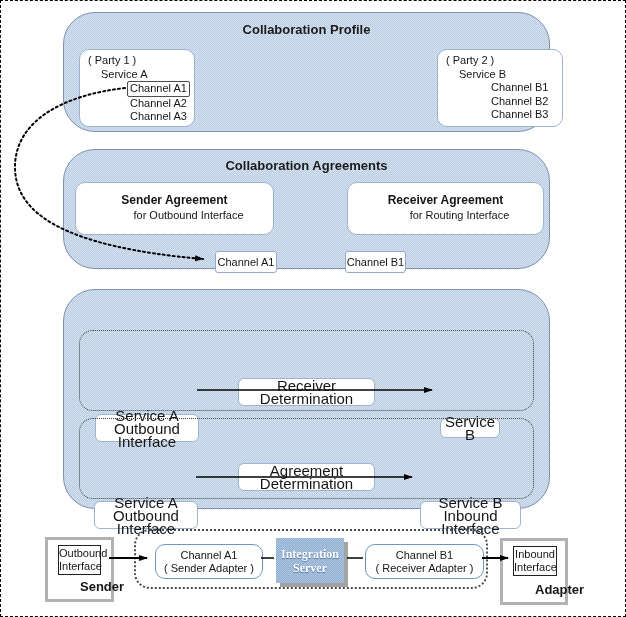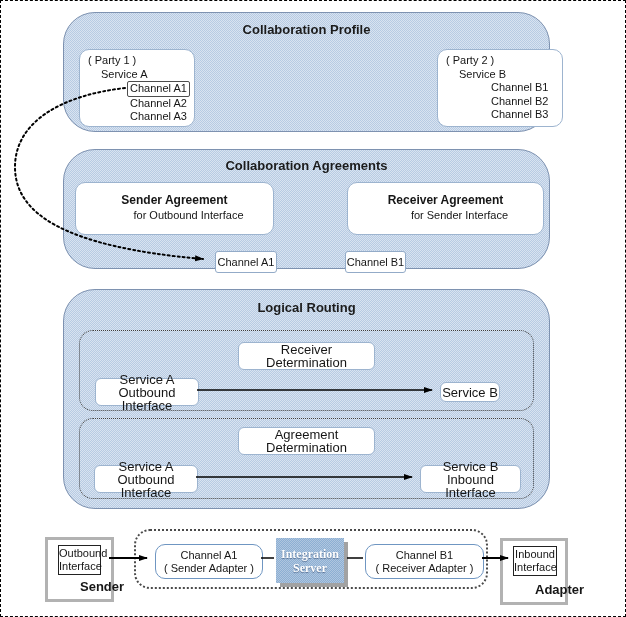--- a/index.html
+++ b/index.html
@@ -22,22 +22,22 @@
            padding:0 2px;margin:0 0 0 -3px;border-radius:2px;}
 
   .agr-title{font-size:12px;font-weight:bold;text-align:center;margin-top:10px;}
   .agr-sub{font-size:11px;text-align:center;margin-top:2px;padding-left:28px;}
 
   .chip{position:absolute;box-sizing:border-box;background:#fff;border:1px solid #93abc8;
         border-radius:3px;font-size:11px;text-align:center;line-height:20px;}
 
   .dotted-sub{position:absolute;box-sizing:border-box;border:1px dotted #3d3d3d;border-radius:14px;}
   .routebox{position:absolute;box-sizing:border-box;background:#fff;border:1px solid #9db4cf;
-            border-radius:6px;font-size:13px;text-align:center;
-            display:flex;flex-direction:column;justify-content:center;line-height:13px;}
+            border-radius:6px;font-size:15px;text-align:center;
+            display:flex;flex-direction:column;justify-content:center;line-height:13px;margin-top:36px;}
 
   .endp{position:absolute;box-sizing:border-box;background:#fff;border:3px solid #b2b2b2;}
   .endp-inner{position:absolute;box-sizing:border-box;background:#fff;border:1px solid #222;
               font-size:11px;line-height:13px;text-align:center;
               display:flex;flex-direction:column;justify-content:center;}
   .endp-label{position:absolute;left:0;right:0;bottom:5px;text-align:center;
               font-size:13px;font-weight:bold;padding-left:32px;}
 
   .dotted-wrap{position:absolute;box-sizing:border-box;border:2px dotted #4a4a4a;border-radius:16px;}
   .adapter{position:absolute;box-sizing:border-box;background:#fff;border:1px solid #6f96c2;
@@ -81,29 +81,28 @@
   <div class="panel dither" style="left:62px;top:148px;width:487px;height:120px;">
     <div class="panel-title" style="top:8px;">Collaboration Agreements</div>
 
     <div class="whitebox" style="left:11px;top:32px;width:199px;height:53px;">
       <div class="agr-title">Sender Agreement</div>
       <div class="agr-sub">for Outbound Interface</div>
     </div>
 
     <div class="whitebox" style="left:283px;top:32px;width:197px;height:53px;">
       <div class="agr-title">Receiver Agreement</div>
-      <div class="agr-sub">for Sender Interface</div>
+      <div class="agr-sub">for Routing Interface</div>
     </div>
 
     <div class="chip" style="left:151px;top:101px;width:62px;height:22px;">Channel A1</div>
     <div class="chip" style="left:281px;top:101px;width:61px;height:22px;">Channel B1</div>
   </div>
 
   <div class="panel dither" style="left:62px;top:288px;width:487px;height:220px;">
-    <div class="panel-title" style="top:10px;">Logical Routing</div>
 
     <div class="dotted-sub" style="left:15px;top:40px;width:455px;height:81px;">
       <div class="routebox" style="left:158px;top:11px;width:137px;height:28px;">Receiver Determination</div>
       <div class="routebox" style="left:15px;top:47px;width:104px;height:28px;">
         <div>Service A</div>
         <div>Outbound Interface</div>
       </div>
       <div class="routebox" style="left:360px;top:51px;width:60px;height:20px;">Service B</div>
     </div>
 

